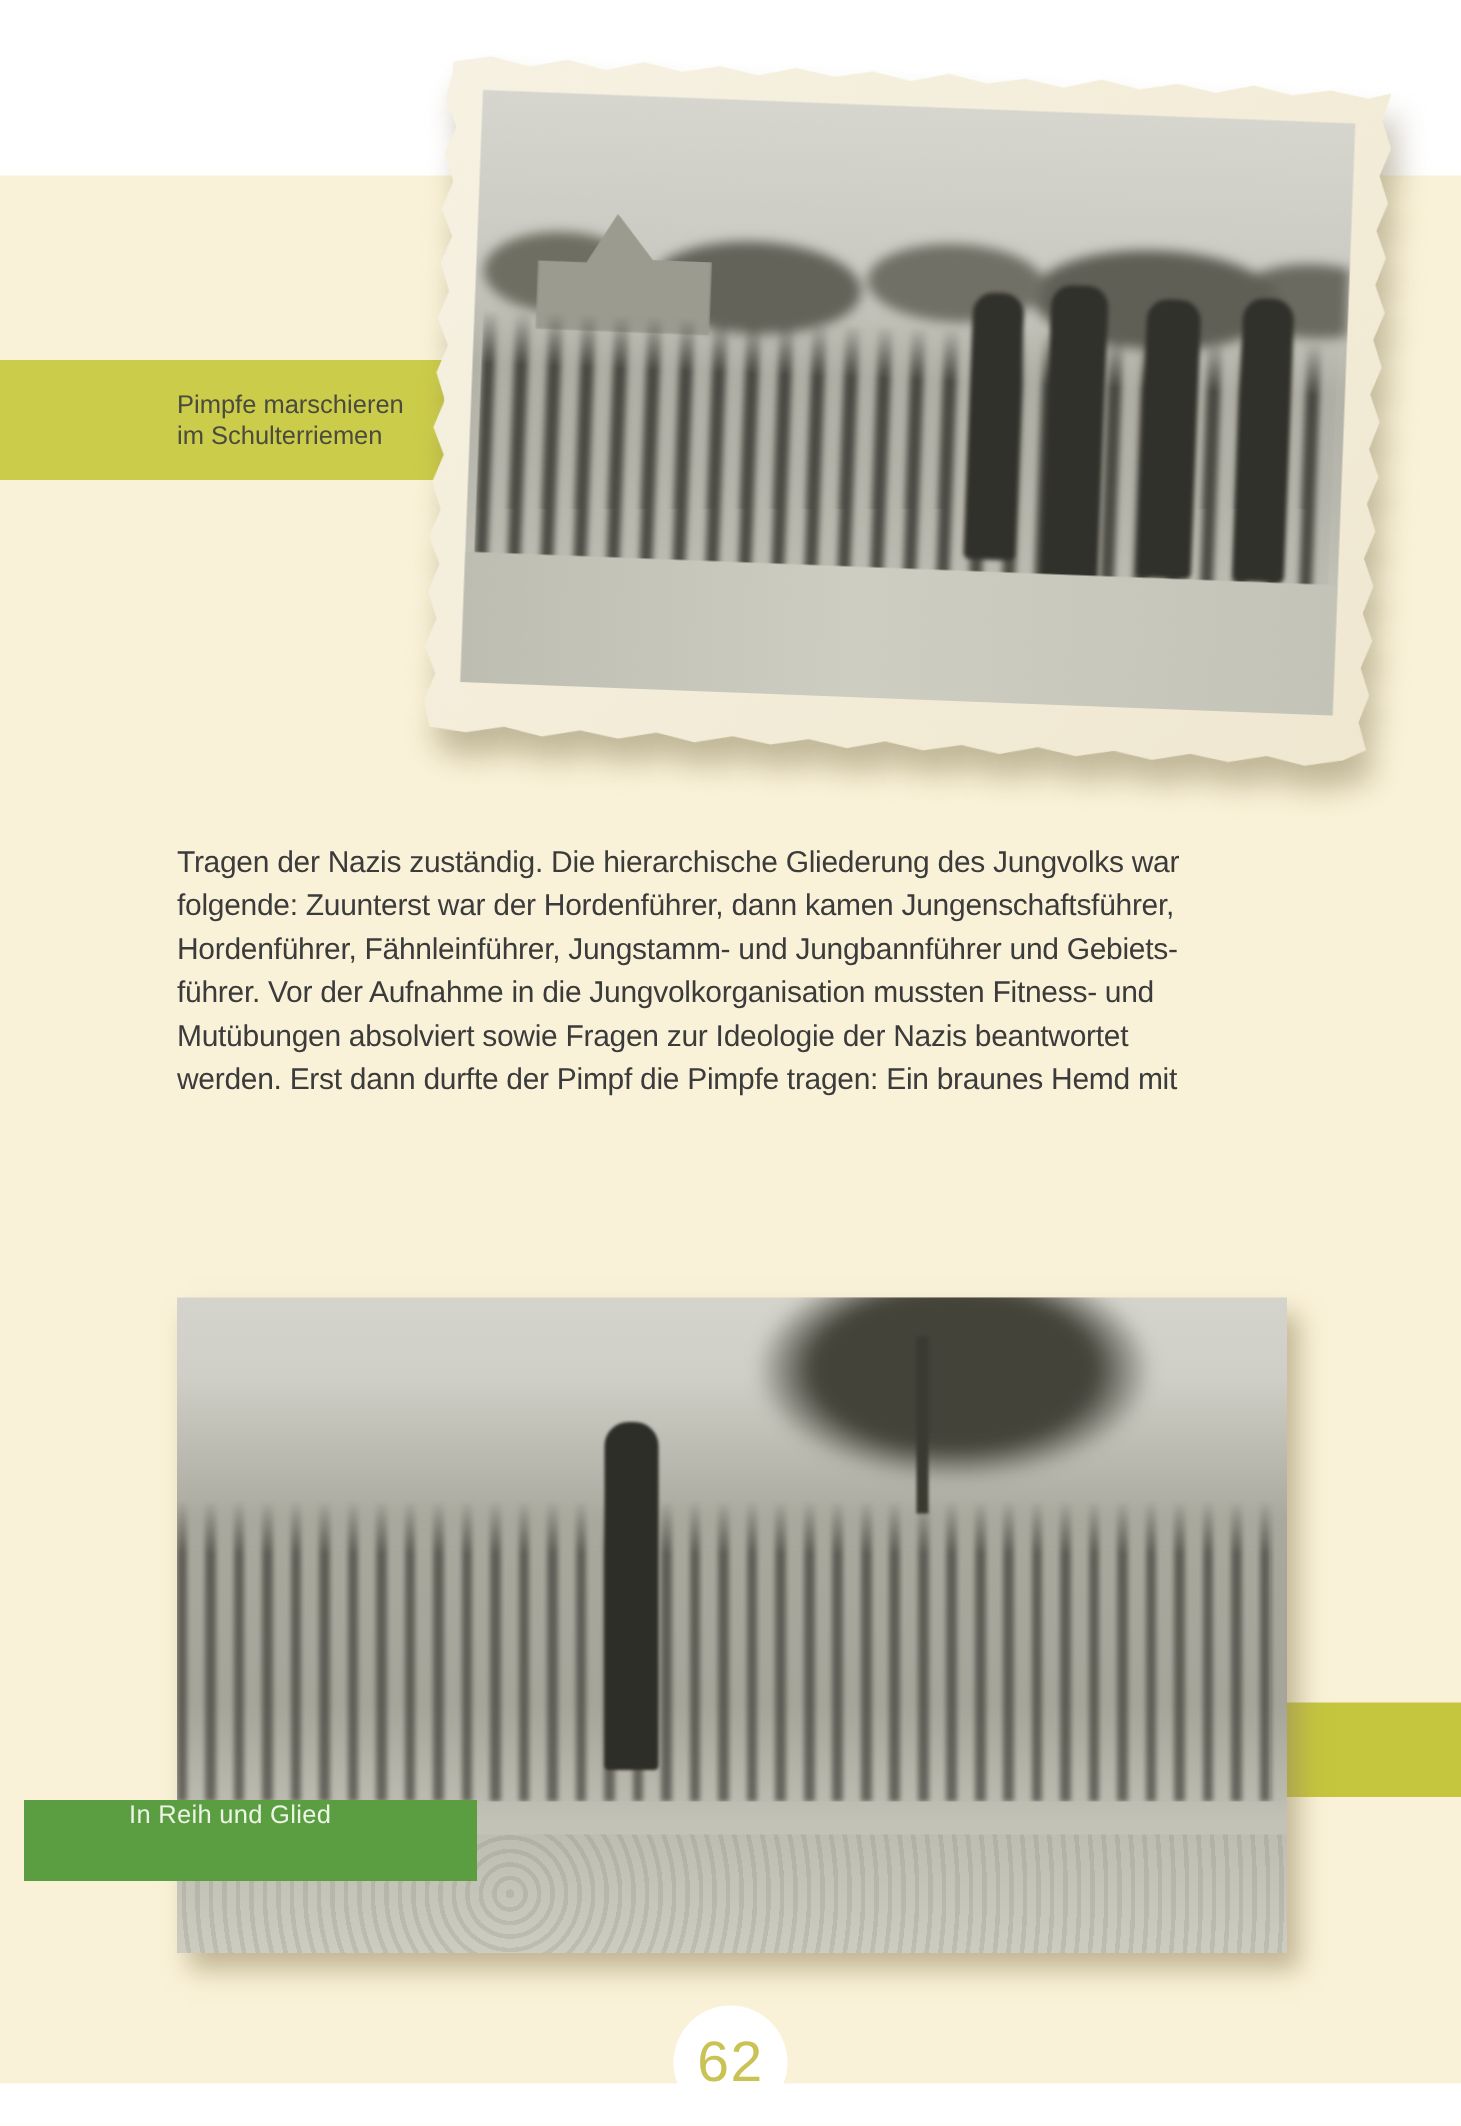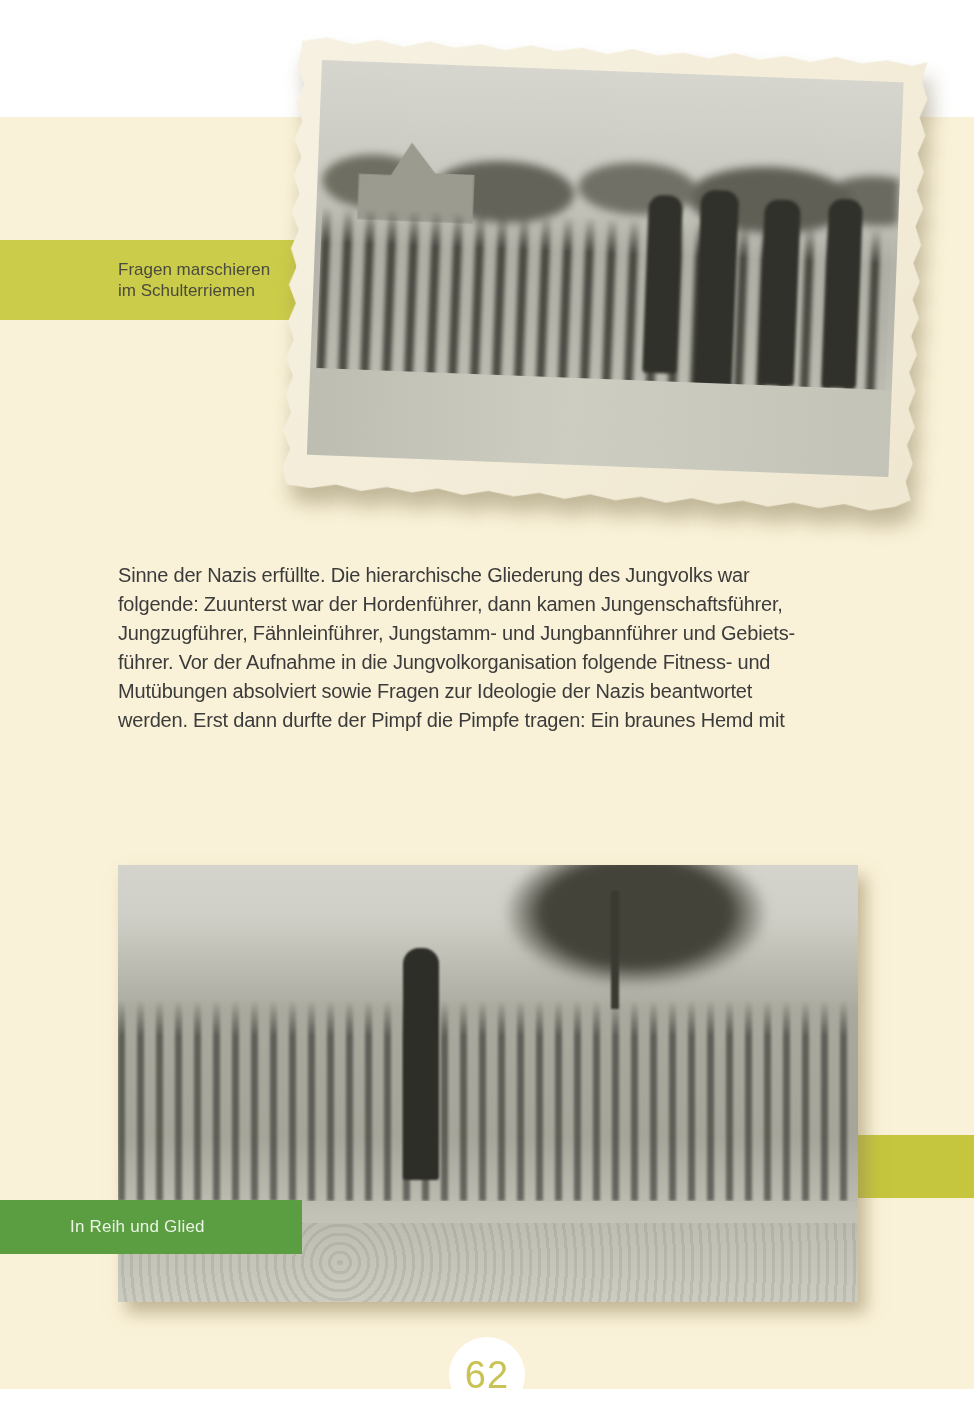--- a/index.html
+++ b/index.html
@@ -18,23 +18,23 @@
   .caption1-bar {
     position:absolute; left:0; top:240px; width:296px; height:80px;
     background:#cbcc49; z-index:2;
     display:flex; flex-direction:column; justify-content:center;
     padding-left:118px;
   }
   .caption1-bar .cap-line {
     font-size:17px; line-height:21.5px; color:#4a4a3f;
   }
   .caption2-bar {
-    position:absolute; left:0; top:1200px; width:302px; height:54px;
+    position:absolute; left:16px; top:1200px; width:302px; height:54px;
     background:#5a9e41; z-index:6;
-    display:flex; align-items:center; padding-left:70px;
+    display:flex; align-items:flex-start; padding-left:70px;
   }
   .caption2-bar .cap-text {
     font-size:17px; color:#ecf4e6; letter-spacing:.2px;
   }
   .right-accent-bar {
     position:absolute; left:856px; top:1135px; width:118px; height:63px;
     background:#c5c63e; z-index:1;
   }
   
   .body-text {
@@ -146,44 +146,44 @@
   .page-number { font-size:38px; color:#c9c254; letter-spacing:1px; }
 </style>
 </head>
 <body>
 
 <div id="canvas">
 
   <div class="cream-panel"></div>
 
   <div class="caption1-bar">
-    <span class="cap-line">Fragen marschieren</span>
+    <span class="cap-line">Pimpfe marschieren</span>
     <span class="cap-line">im Schulterriemen</span>
   </div>
 
   <div class="photo1-wrap">
     <div class="photo1-frame">
       <div class="photo1-img">
         <div class="p1-trees"></div>
         <div class="p1-house"></div>
         <div class="p1-column"></div>
         <div class="p1-figure" style="left:57%; top:31%; width:34px; height:45%;"></div>
         <div class="p1-figure" style="left:66%; top:29%; width:38px; height:50%;"></div>
         <div class="p1-figure" style="left:77%; top:31%; width:36px; height:47%;"></div>
         <div class="p1-figure" style="left:88%; top:30%; width:34px; height:48%;"></div>
         <div class="p1-road"></div>
       </div>
     </div>
   </div>
 
   <div class="body-text">
-    <div>Sinne der Nazis erfüllte. Die hierarchische Gliederung des Jungvolks war</div>
+    <div>Tragen der Nazis zuständig. Die hierarchische Gliederung des Jungvolks war</div>
     <div>folgende: Zuunterst war der Hordenführer, dann kamen Jungenschaftsführer,</div>
-    <div>Jungzugführer, Fähnleinführer, Jungstamm- und Jungbannführer und Gebiets-</div>
-    <div>führer. Vor der Aufnahme in die Jungvolkorganisation folgende Fitness- und</div>
+    <div>Hordenführer, Fähnleinführer, Jungstamm- und Jungbannführer und Gebiets-</div>
+    <div>führer. Vor der Aufnahme in die Jungvolkorganisation mussten Fitness- und</div>
     <div>Mutübungen absolviert sowie Fragen zur Ideologie der Nazis beantwortet</div>
     <div>werden. Erst dann durfte der Pimpf die Pimpfe tragen: Ein braunes Hemd mit</div>
   </div>
 
   <div class="right-accent-bar"></div>
 
   <div class="photo2">
     <div class="p2-treeline"></div>
     <div class="p2-canopy"></div>
     <div class="p2-trunk"></div>

